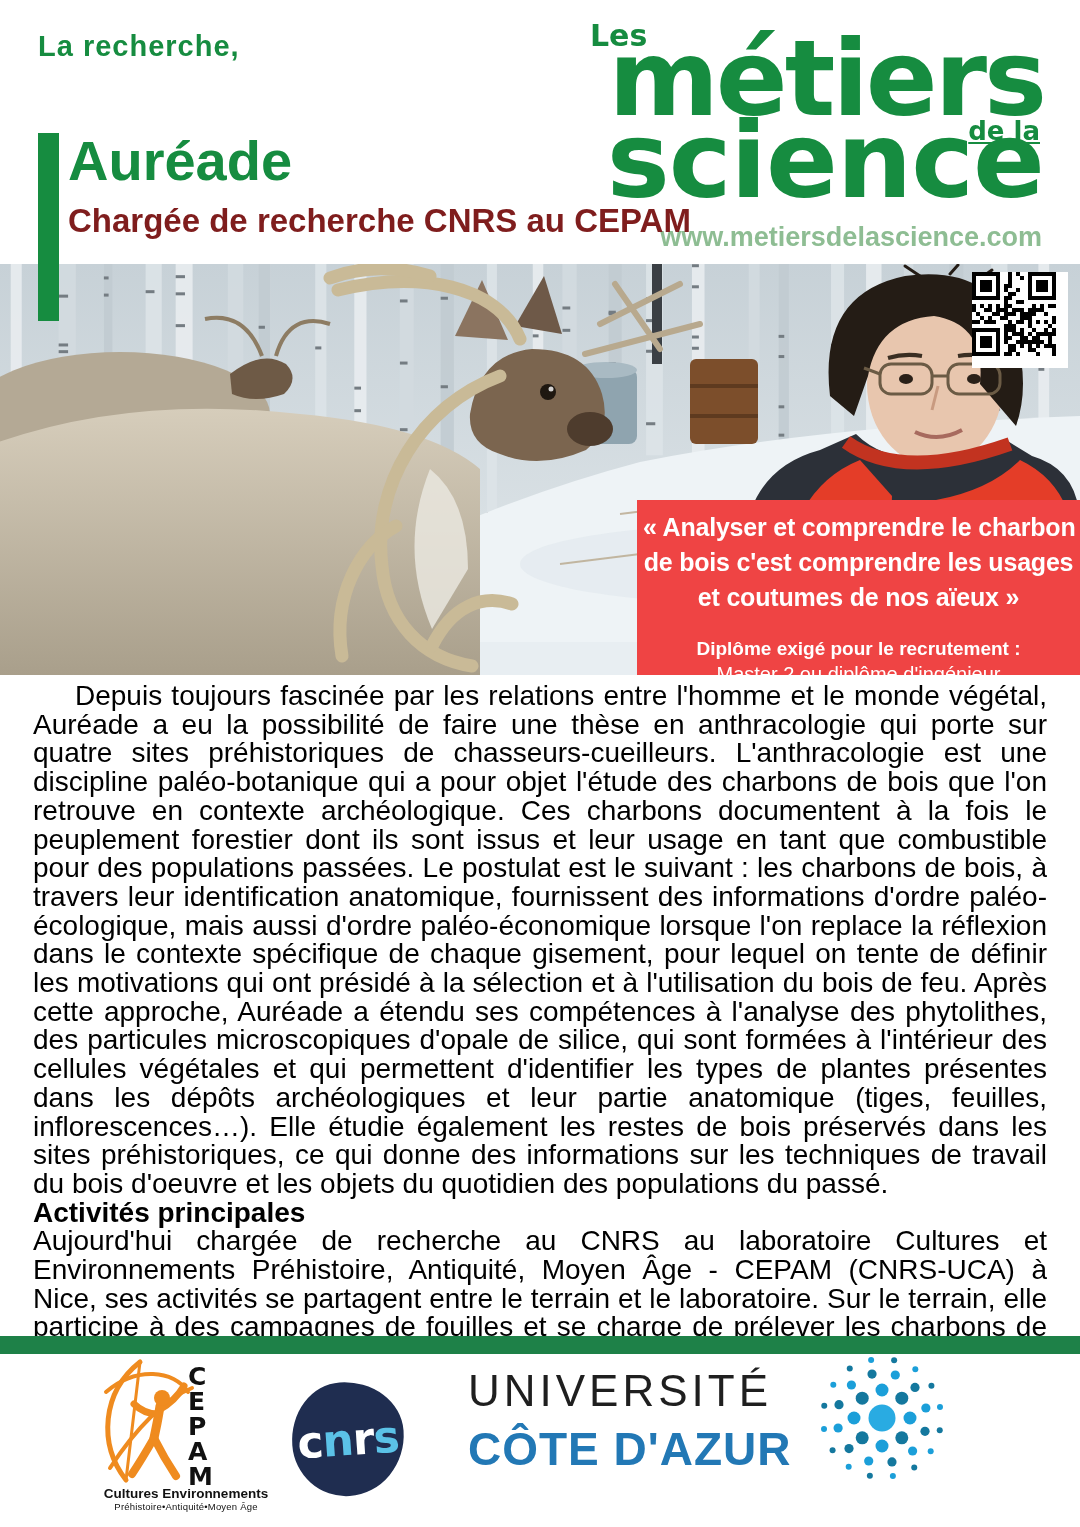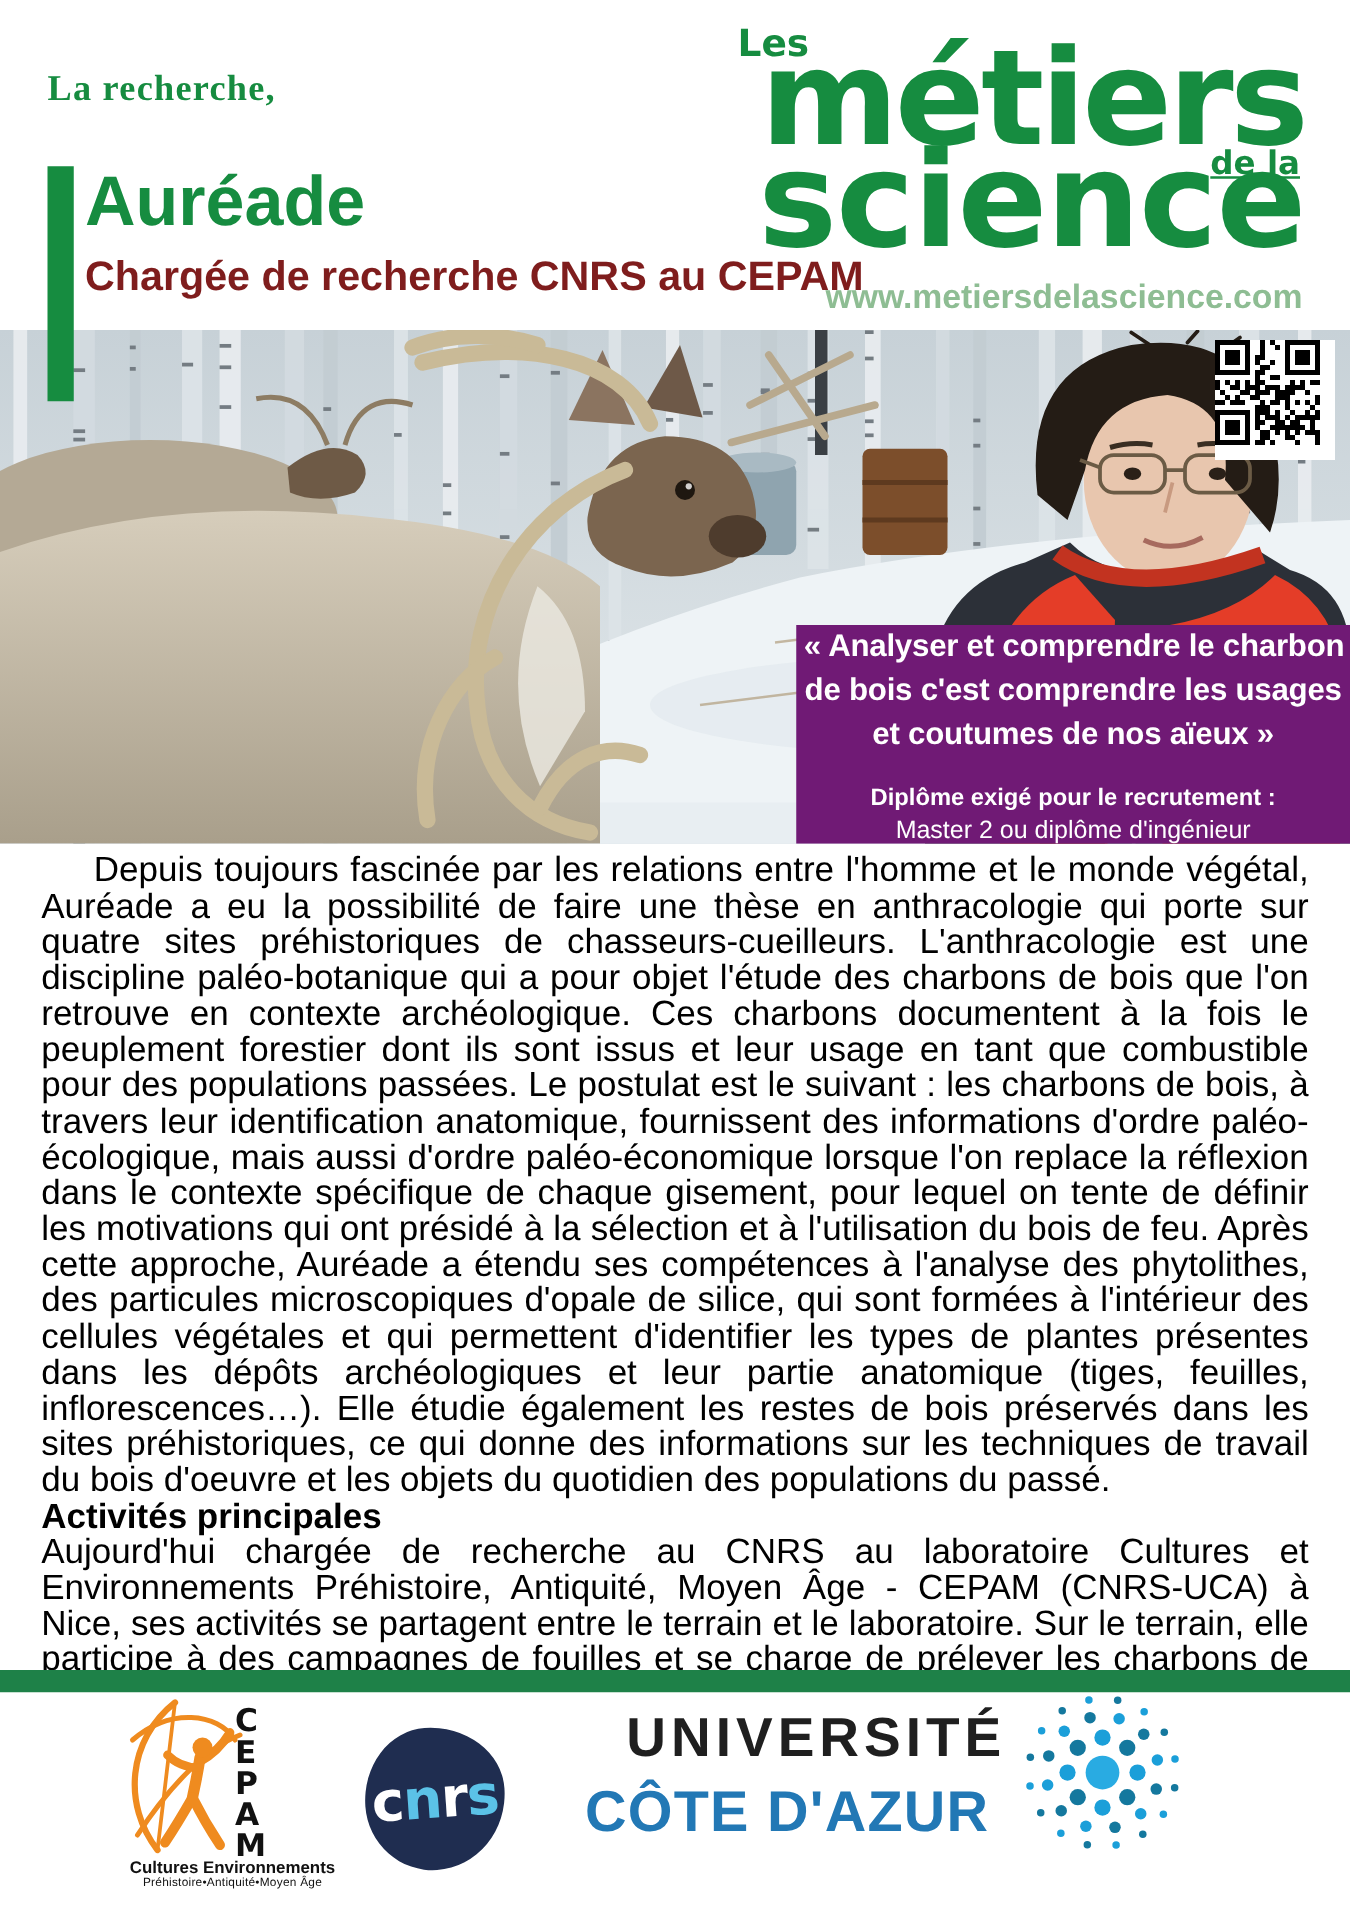--- a/index.html
+++ b/index.html
@@ -1,37 +1,37 @@
 <!DOCTYPE html>
 <html><head>
 <meta charset="utf-8">
 <title>Les métiers de la science — Auréade</title>
 <style>
   html,body{margin:0;padding:0;background:#ffffff;}
   .page{position:relative;width:1080px;height:1527px;margin:0 auto;background:#fff;overflow:hidden;
         font-family:"Liberation Sans",sans-serif;}
   
   .tagline{position:absolute;left:38px;top:28px;color:#168C40;font-weight:bold;
-           font-family:Liberation Serif, serif;font-size:29px;line-height:36px;letter-spacing:1px;margin-top:25px;}
+           font-family:Liberation Sans, sans-serif;font-size:29px;line-height:36px;letter-spacing:1px;}
   .brand-logo{position:absolute;right:36px;top:14px;width:460px;height:205px;color:#168C40;
               font-family:"DejaVu Sans",sans-serif;font-weight:bold;}
   .logo-les{position:absolute;left:6px;top:4px;font-size:30px;}
   .logo-metiers{position:absolute;right:0;top:12px;font-size:106px;letter-spacing:-3px;line-height:1;}
   .logo-dela{position:absolute;right:4px;top:102px;font-size:26px;z-index:2;text-decoration:underline;}
   .logo-science{position:absolute;right:0;top:94px;font-size:106px;letter-spacing:-1px;line-height:1;}
   .site-url{position:absolute;right:38px;top:222px;font-size:27px;font-weight:bold;color:#8EBD93;}
   .green-bar{position:absolute;left:38px;top:133px;width:21px;height:188px;background:#168C40;z-index:6;}
   .page-title{position:absolute;left:68px;top:128px;margin:0;font-size:56px;font-weight:bold;color:#168C40;text-align:center;}
   .page-subtitle{position:absolute;left:68px;top:202px;margin:0;font-size:33px;font-weight:bold;color:#7f1d1d;}
   
   .photo{position:absolute;left:0;top:264px;width:1080px;height:411px;overflow:hidden;background:#cfd8dd;}
   .photo svg{position:absolute;left:0;top:0;}
   .qr{position:absolute;right:12px;top:8px;width:96px;height:96px;background:#fff;padding:6px;box-sizing:border-box;}
-  .quote-box{position:absolute;left:637px;top:236px;width:443px;height:175px;background:#701a75;color:#fff;
-             text-align:center;box-sizing:border-box;padding:0 6px 6px 6px;z-index:4;}
+  .quote-box{position:absolute;left:637px;top:236px;width:443px;height:175px;background:#ef4444;color:#fff;
+             text-align:center;box-sizing:border-box;padding:10px 6px 6px 6px;z-index:4;}
   .quote-line{font-size:25px;font-weight:bold;line-height:35px;letter-spacing:-0.2px;white-space:nowrap;}
   .diploma-label{font-size:19px;font-weight:bold;line-height:27px;margin-top:20px;}
   .diploma-value{font-size:20px;line-height:24px;}
   
   .body-main{position:absolute;left:33px;top:682px;width:1014px;height:656px;overflow:hidden;
              font-size:28px;line-height:28.7px;color:#000;}
   .body-main p{margin:0;}
   .p1{text-align:justify;text-indent:42px;}
   .sec-heading{font-weight:bold;}
   .p2a{text-align:justify;}
@@ -43,21 +43,21 @@
                  font-weight:bold;font-size:25px;line-height:25px;text-align:left;}
   .cepam-caption{position:absolute;left:-18px;top:128px;width:216px;text-align:center;color:#111;}
   .cepam-caption .l1{font-weight:bold;font-size:13.5px;line-height:15px;}
   .cepam-caption .l2{font-size:9.5px;line-height:11px;letter-spacing:0.2px;}
   .cnrs-logo{position:absolute;left:292px;top:28px;width:112px;height:114px;background:#1F2D50;
              border-radius:46% 54% 52% 48% / 52% 46% 54% 48%;transform:rotate(-4deg);
              display:flex;align-items:center;justify-content:center;
              font-family:"DejaVu Sans",sans-serif;font-weight:bold;font-size:44px;letter-spacing:-1px;}
   .cnrs-logo .w{color:#fff;} .cnrs-logo .b{color:#5BC2E7;}
   .uca-line1{position:absolute;left:468px;top:12px;font-size:44px;letter-spacing:4px;color:#1f1f1f;
-             font-family:"Liberation Sans",sans-serif;font-weight:bold;margin-left:33px;}
+             font-family:"Liberation Sans",sans-serif;font-weight:normal;}
   .uca-line2{position:absolute;left:468px;top:68px;font-size:46px;font-weight:bold;letter-spacing:1px;color:#2278B5;}
   .uca-dots{position:absolute;left:812px;top:2px;}
 </style>
 </head>
 <body>
 
 <div class="page">
 
   <div class="tagline">
     <div>La recherche,</div>

